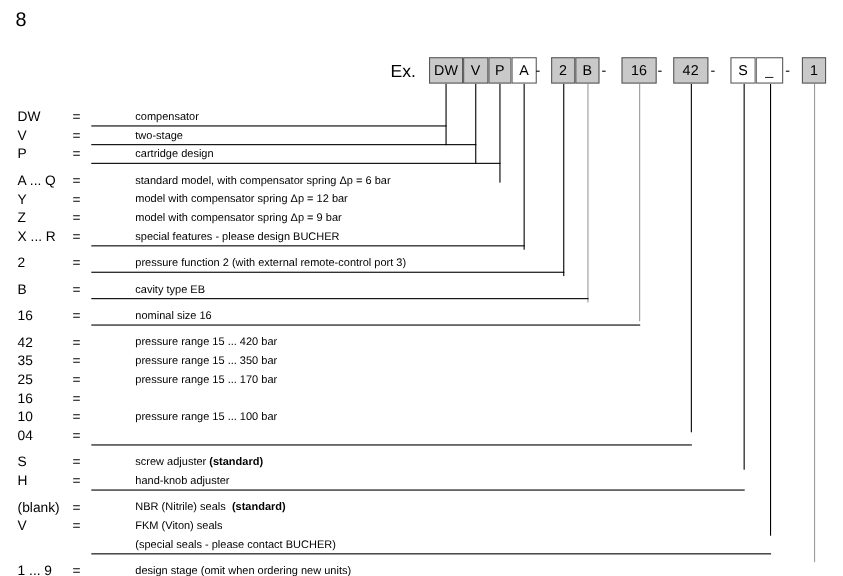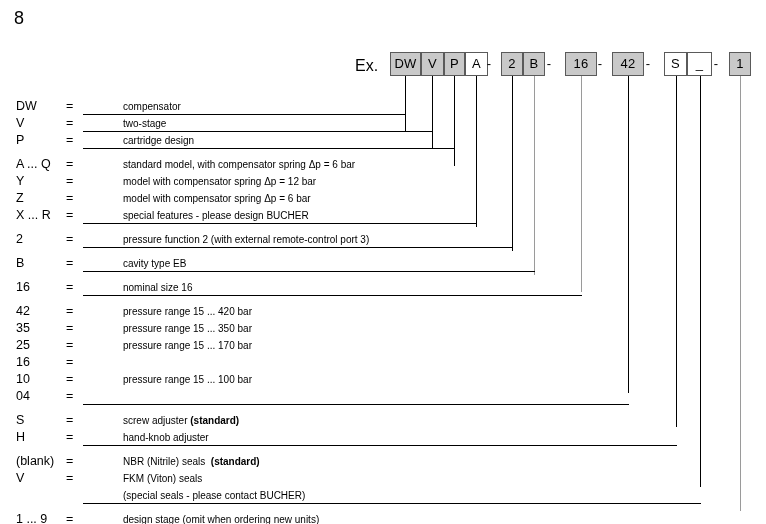--- a/index.html
+++ b/index.html
@@ -150,21 +150,21 @@
       <span class="desc">standard model, with compensator spring Δp = 6 bar</span>
     </div>
     <div class="row">
       <span class="code">Y</span>
       <span class="eq">=</span>
       <span class="desc">model with compensator spring Δp = 12 bar</span>
     </div>
     <div class="row">
       <span class="code">Z</span>
       <span class="eq">=</span>
-      <span class="desc">model with compensator spring Δp = 6 bar</span>
+      <span class="desc">model with compensator spring Δp = 9 bar</span>
     </div>
     <div class="row">
       <span class="code">X ... R</span>
       <span class="eq">=</span>
       <span class="desc">special features - please design BUCHER</span>
       <div class="rule" style="width: 394px;"></div>
     </div>
     <div class="row gap">
       <span class="code">2</span>
       <span class="eq">=</span>

